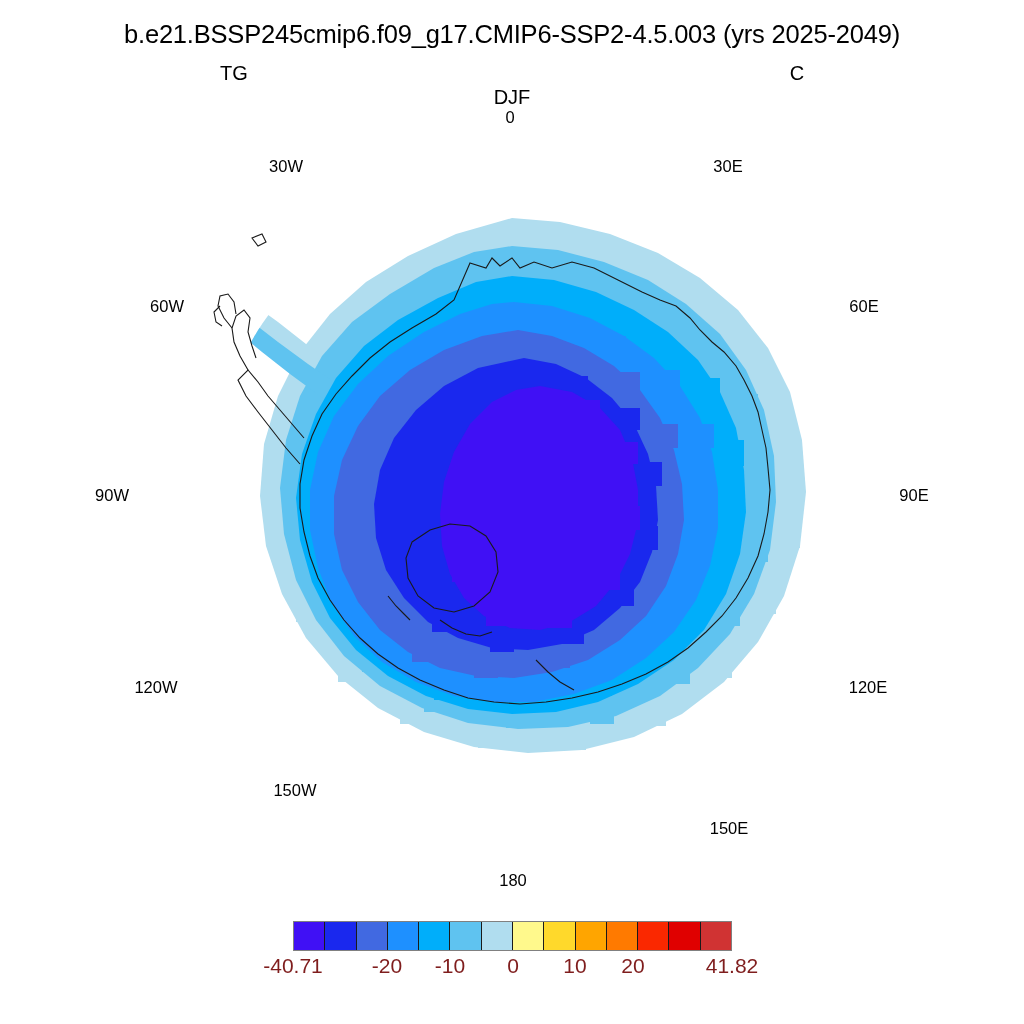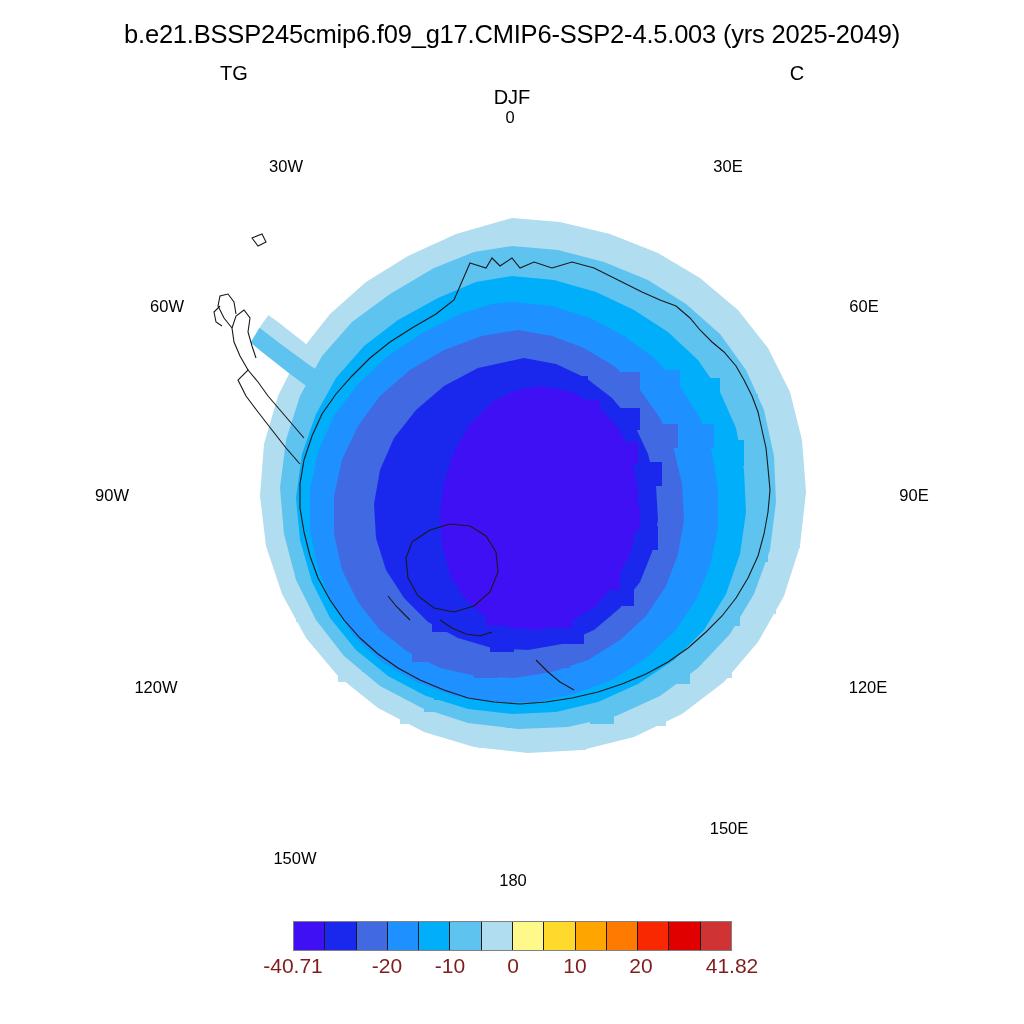--- a/index.html
+++ b/index.html
@@ -327,21 +327,21 @@
 
     <div class="lon-label" style="left:480px;  top:108px;  width:60px;">0</div>
     <div class="lon-label" style="left:256px;  top:157px;  width:60px;">30W</div>
     <div class="lon-label" style="left:698px;  top:157px;  width:60px;">30E</div>
     <div class="lon-label" style="left:137px;  top:297px;  width:60px;">60W</div>
     <div class="lon-label" style="left:834px;  top:297px;  width:60px;">60E</div>
     <div class="lon-label" style="left:82px;   top:486px;  width:60px;">90W</div>
     <div class="lon-label" style="left:884px;  top:486px;  width:60px;">90E</div>
     <div class="lon-label" style="left:121px;  top:678px;  width:70px;">120W</div>
     <div class="lon-label" style="left:833px;  top:678px;  width:70px;">120E</div>
-    <div class="lon-label" style="left:260px;  top:849px;  width:70px;">150W</div>
+    <div class="lon-label" style="left:260px;  top:781px;  width:70px;">150W</div>
     <div class="lon-label" style="left:694px;  top:819px;  width:70px;">150E</div>
     <div class="lon-label" style="left:483px;  top:871px;  width:60px;">180</div>
   </div>
 
   <div class="cbar-wrap">
     <div class="cbar" id="cbar-strip">
         <div class="cbar-cell" style="background: rgb(64, 16, 245);"></div>
         <div class="cbar-cell" style="background: rgb(26, 40, 238);"></div>
         <div class="cbar-cell" style="background: rgb(65, 105, 225);"></div>
         <div class="cbar-cell" style="background: rgb(30, 144, 255);"></div>
@@ -354,17 +354,17 @@
         <div class="cbar-cell" style="background: rgb(255, 122, 0);"></div>
         <div class="cbar-cell" style="background: rgb(250, 40, 0);"></div>
         <div class="cbar-cell" style="background: rgb(224, 0, 0);"></div>
         <div class="cbar-cell" style="background: rgb(208, 51, 51);"></div>
       </div>
     <div class="cbar-tick" style="left:0px;">-40.71</div>
     <div class="cbar-tick" style="left:94px;">-20</div>
     <div class="cbar-tick" style="left:157px;">-10</div>
     <div class="cbar-tick" style="left:220px;">0</div>
     <div class="cbar-tick" style="left:282px;">10</div>
-    <div class="cbar-tick" style="left:348px;">20</div>
+    <div class="cbar-tick" style="left:340px;">20</div>
     <div class="cbar-tick" style="left:439px;">41.82</div>
   </div>
 
 </div>
 
 </body></html>

